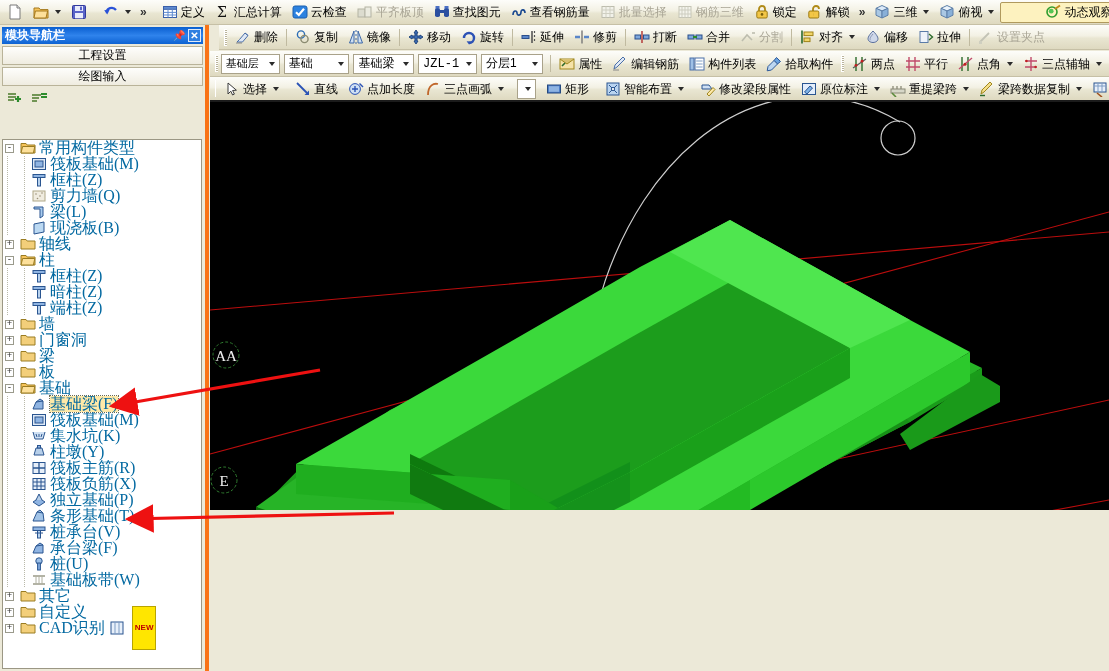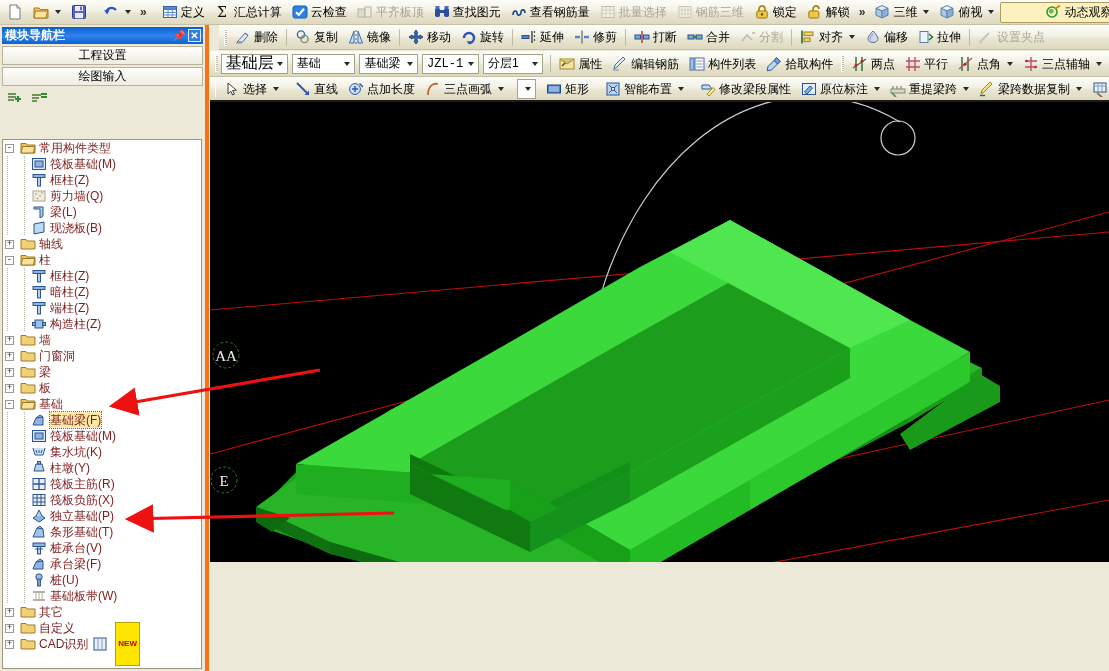--- a/index.html
+++ b/index.html
@@ -71,41 +71,41 @@
   }
   #treetools {
     height:21px; margin:3px 2px 2px 2px;
     background:#ece9d8; display:flex; align-items:center; gap:6px; padding-left:4px;
   }
   #tree {
     position:absolute; left:2px; top:114px; right:3px; bottom:2px;
     background:#fff; border:1px solid #9b9784; overflow:hidden;
   }
   .tnode { display:flex; align-items:center; height:16px; padding-left:2px; white-space:nowrap; }
-  .tnode .txt { font-size:12px; color:#7f1d1d; line-height:16px; }
+  .tnode .txt { font-size:16px; color:#0369a1; line-height:16px;font-family:Liberation Serif, serif; }
   .tnode.selected .txt { background:#ffe9a8; outline:1px dotted #6b6b55;text-align:center; }
   .exp {
     width:9px;height:9px;border:1px solid #9a9a8c;background:#fff;
     display:inline-flex;align-items:center;justify-content:center;
     font-size:9px;line-height:7px;color:#333;font-family:"Liberation Mono",monospace;
     margin-right:2px; flex:0 0 9px;
   }
   .dots { width:13px; flex:0 0 13px; height:16px; display:inline-block;
     background-image: repeating-linear-gradient(to bottom,#b9b9a9 0 1px,transparent 1px 2px);
     background-size:1px 100%; background-position:6px 0; background-repeat:no-repeat; }
   .vline { width:13px; flex:0 0 13px; height:16px; display:inline-block;
     background-image: repeating-linear-gradient(to bottom,#b9b9a9 0 1px,transparent 1px 2px);
     background-size:1px 100%; background-position:2px 0; background-repeat:no-repeat; }
   .ic14 { width:16px;height:16px;flex:0 0 16px;margin-right:3px;display:inline-block; }
   .newbadge { background:#ffe600; color:#c00000; font-size:8px; font-weight:bold;
     border:1px solid #b8a400; padding:16px 2px; margin-left:4px; line-height:10px; }
 
   
   #viewport {
-    position:absolute; left:210px; top:102px; width:899px; height:460px;
+    position:absolute; left:210px; top:102px; width:899px; height:408px;
     background:#000; overflow:hidden;
   }
   #viewport svg { position:absolute; left:0; top:0; }
 
   
   #arrows { position:absolute; left:0; top:0; width:1109px; height:671px; pointer-events:none; }
 </style>
 </head>
 <body>
 
@@ -462,21 +462,21 @@
           </svg>
         </span>
       <span class="lbl">设置夹点</span>
     </span>
   </div>
 
   <div class="tb" style="position:absolute;left:210px;top:51px;width:899px;height:26px;">
     <span class="grip"></span>
 
     <span class="cb" style="display:inline-flex;align-items:center;height:20px;width:68px;border:1px solid #a9a28a;background:#fff;margin-right:4px;">
-      <span style="flex:1;padding-left:4px;font-size:16px;">基础层</span>
+      <span style="flex:1;padding-left:4px;font-size:11px;">基础层</span>
       <span class="caret" style="margin-right:4px;"></span>
     </span>
 
     <span class="cb" style="display:inline-flex;align-items:center;height:20px;width:76px;border:1px solid #a9a28a;background:#fff;margin-right:4px;">
       <span style="flex:1;padding-left:4px;font-size:12px;">基础</span>
       <span class="caret" style="margin-right:4px;"></span>
     </span>
 
     <span class="cb" style="display:inline-flex;align-items:center;height:20px;width:70px;border:1px solid #a9a28a;background:#fff;margin-right:4px;">
       <span style="flex:1;padding-left:4px;font-size:12px;">基础梁</span>
@@ -842,30 +842,20 @@
           <span class="txt">暗柱(Z)</span>
         </div>
         <div class="tnode">
           <span class="vline"></span>
           <span class="dots"></span>
           <span class="ic14"><svg width="16" height="16" viewBox="0 0 16 16">
               <rect x="2" y="2.5" width="12" height="3" fill="#8fb4e2" stroke="#2a5590"></rect>
               <rect x="6.5" y="5.5" width="3" height="8.5" fill="#b8d2ee" stroke="#2a5590"></rect>
             </svg></span>
           <span class="txt">端柱(Z)</span>
-        </div>
-        <div class="tnode">
-          <span class="vline"></span>
-          <span class="dots"></span>
-          <span class="ic14"><svg width="16" height="16" viewBox="0 0 16 16">
-              <rect x="4" y="4" width="8" height="8" fill="#9cc0e8" stroke="#2a5590"></rect>
-              <rect x="1.5" y="6.5" width="3" height="3" fill="#7fa8dc" stroke="#2a5590"></rect>
-              <rect x="11.5" y="6.5" width="3" height="3" fill="#7fa8dc" stroke="#2a5590"></rect>
-            </svg></span>
-          <span class="txt">构造柱(Z)</span>
         </div>
         <div class="tnode">
           <span class="exp">+</span>
           <span class="dots" style="width: 4px; flex: 0 0 4px; background: none;"></span>
           <span class="ic14"><svg width="16" height="16" viewBox="0 0 16 16">
               <path d="M1 3.5h5l1.2 1.5H15V13H1z" fill="#f3cf7a" stroke="#9a7c22"></path>
             </svg></span>
           <span class="txt">墙</span>
         </div>
         <div class="tnode">

